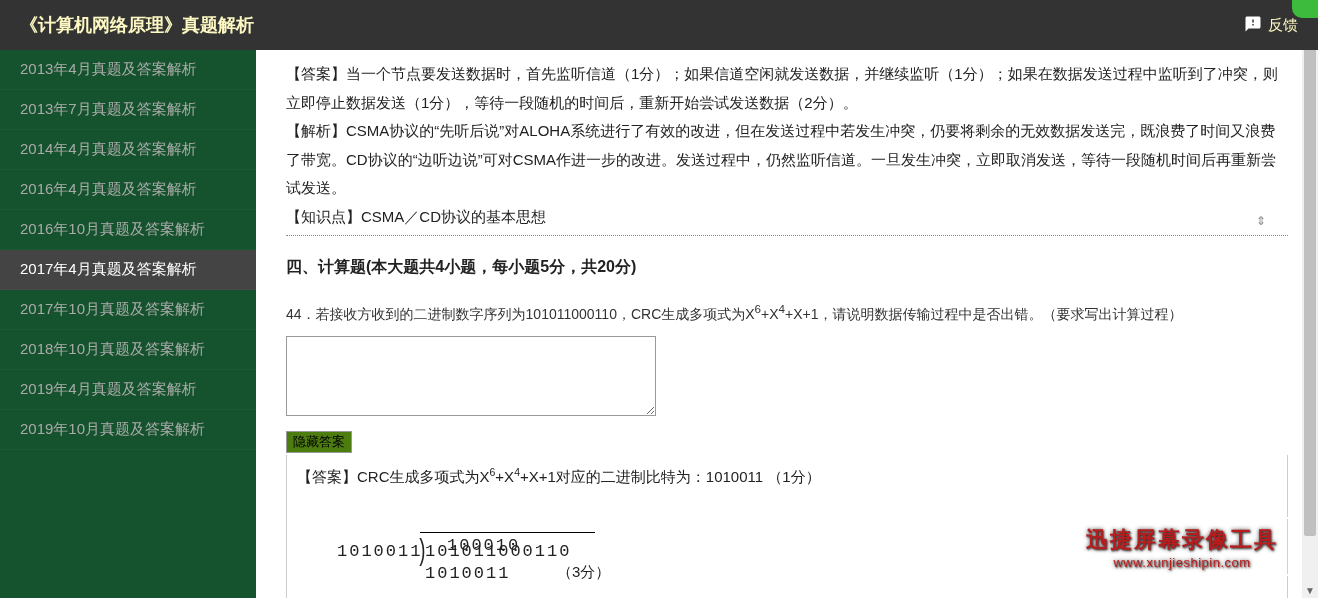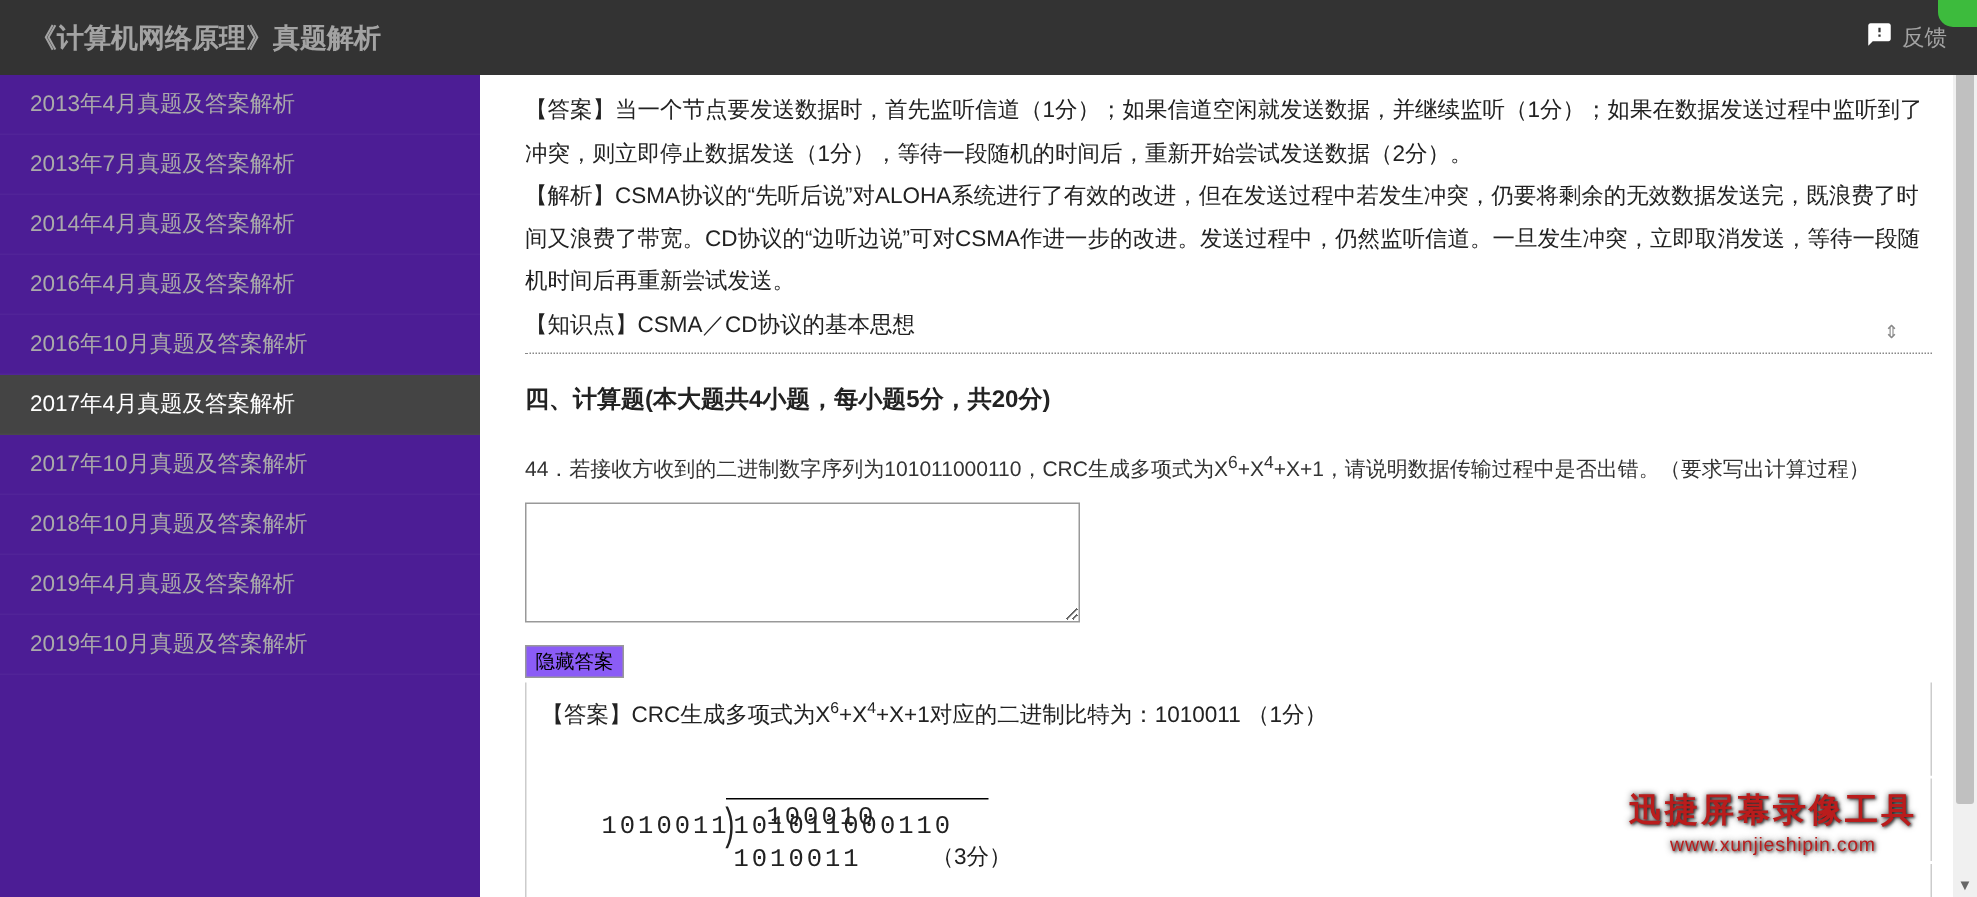--- a/index.html
+++ b/index.html
@@ -6,21 +6,21 @@
     body {
       font-family: "Microsoft YaHei", Arial, sans-serif;
       background: #fff;
       width: 1318px;
       height: 598px;
       overflow: hidden;
       position: relative;
     }
     .header {
       background: #333;
-      color: #a3a3a3;
+      color: #fef9c3;
       height: 50px;
       display: flex;
       align-items: center;
       justify-content: space-between;
       padding: 0 20px;
       position: relative;
       z-index: 10;
     }
     .header-title {
       font-size: 18px;
@@ -29,22 +29,22 @@
     .feedback {
       display: flex;
       align-items: center;
       gap: 6px;
       cursor: pointer;
       font-size: 15px;
     }
     .feedback-icon svg { width: 18px; height: 18px; fill: #fff; }
     .layout { display: flex; height: calc(100% - 50px); }
     .sidebar {
-      width: 320px;
-      background: #4c1d95;
+      width: 256px;
+      background: #14532d;
       color: #aaa;
       overflow-y: auto;
       flex-shrink: 0;
     }
     .sidebar-item {
       padding: 10px 20px;
       font-size: 15px;
       cursor: pointer;
       border-bottom: 1px solid rgba(255,255,255,0.03);
     }
@@ -87,21 +87,21 @@
       width: 370px;
       height: 80px;
       border: 1px solid #999;
       resize: both;
       display: block;
       font-family: inherit;
       padding: 4px;
     }
     .toggle-answer {
       border: 1px solid #999;
-      background: #8b5cf6;
+      background: #4d7c0f;
       font-size: 13px;
       padding: 1px 6px;
       cursor: pointer;
       margin-top: 15px;
       display: inline-block;
     }
     .answer-block2 {
       border: 1px solid #ccc;
       border-top: none;
       padding: 8px 10px;

